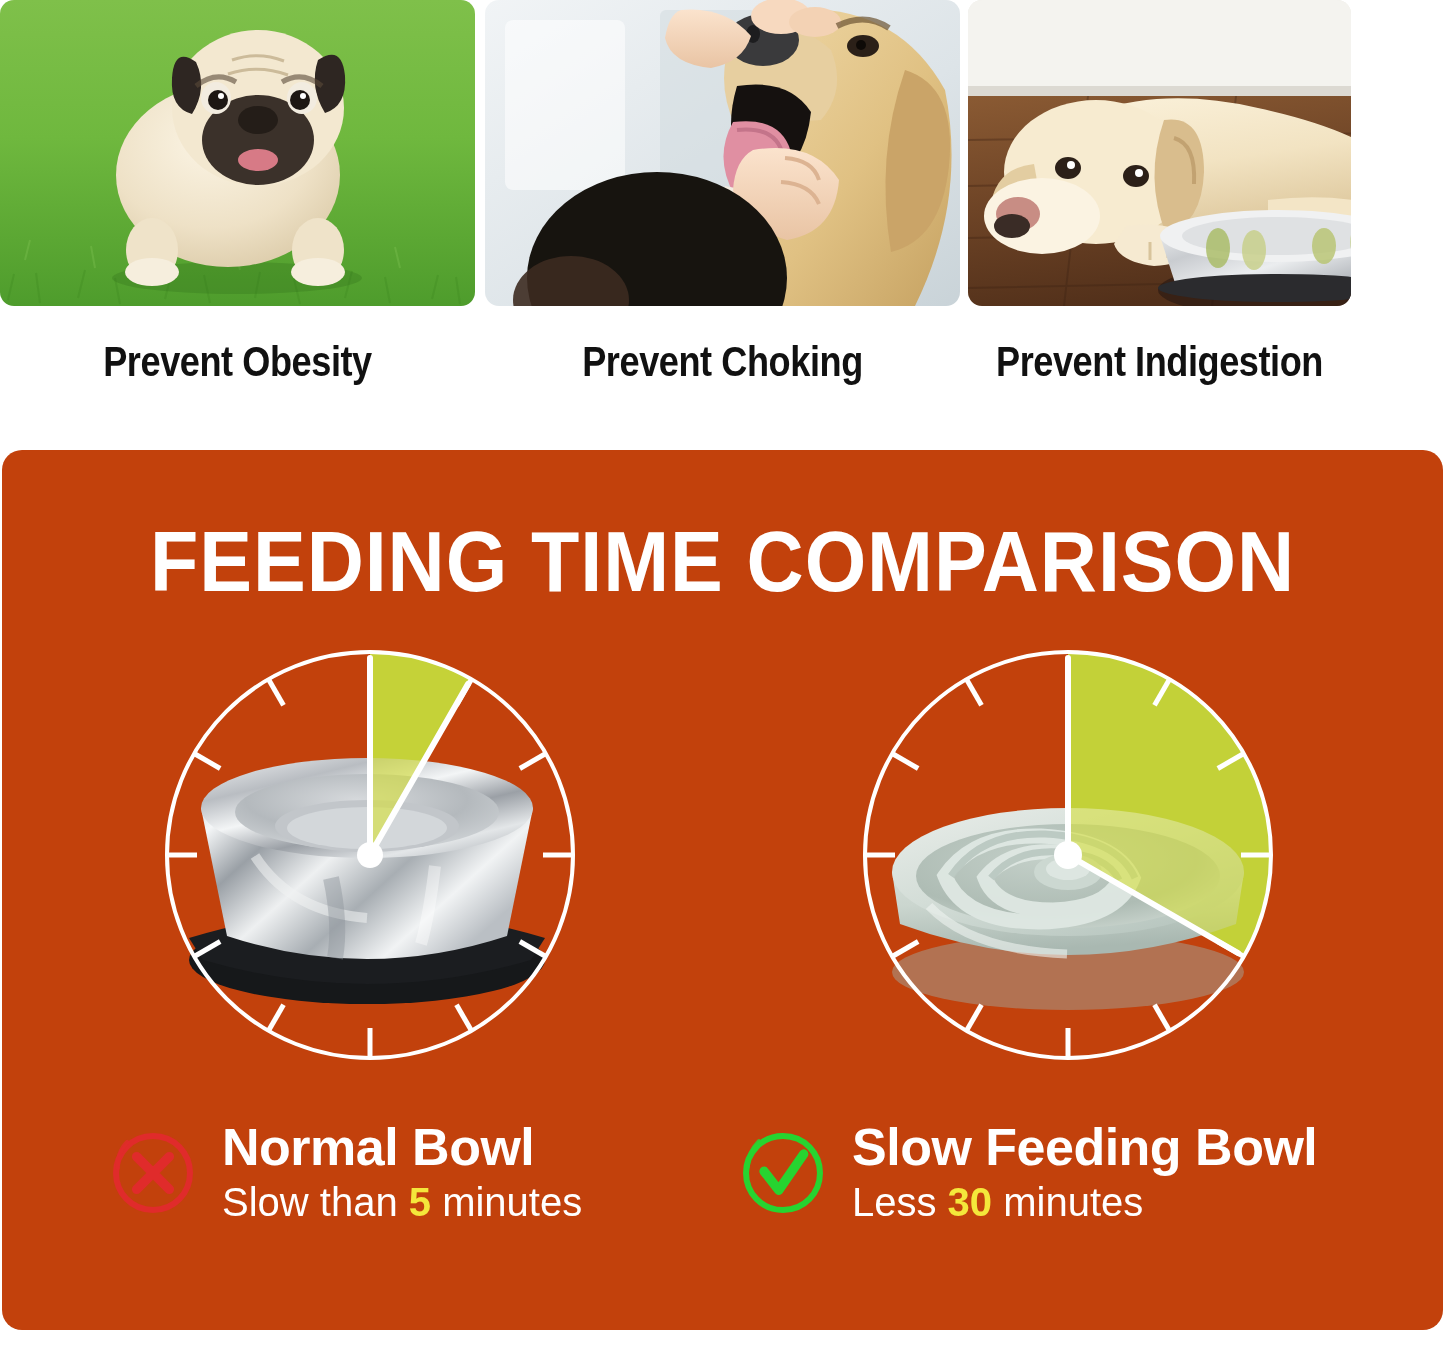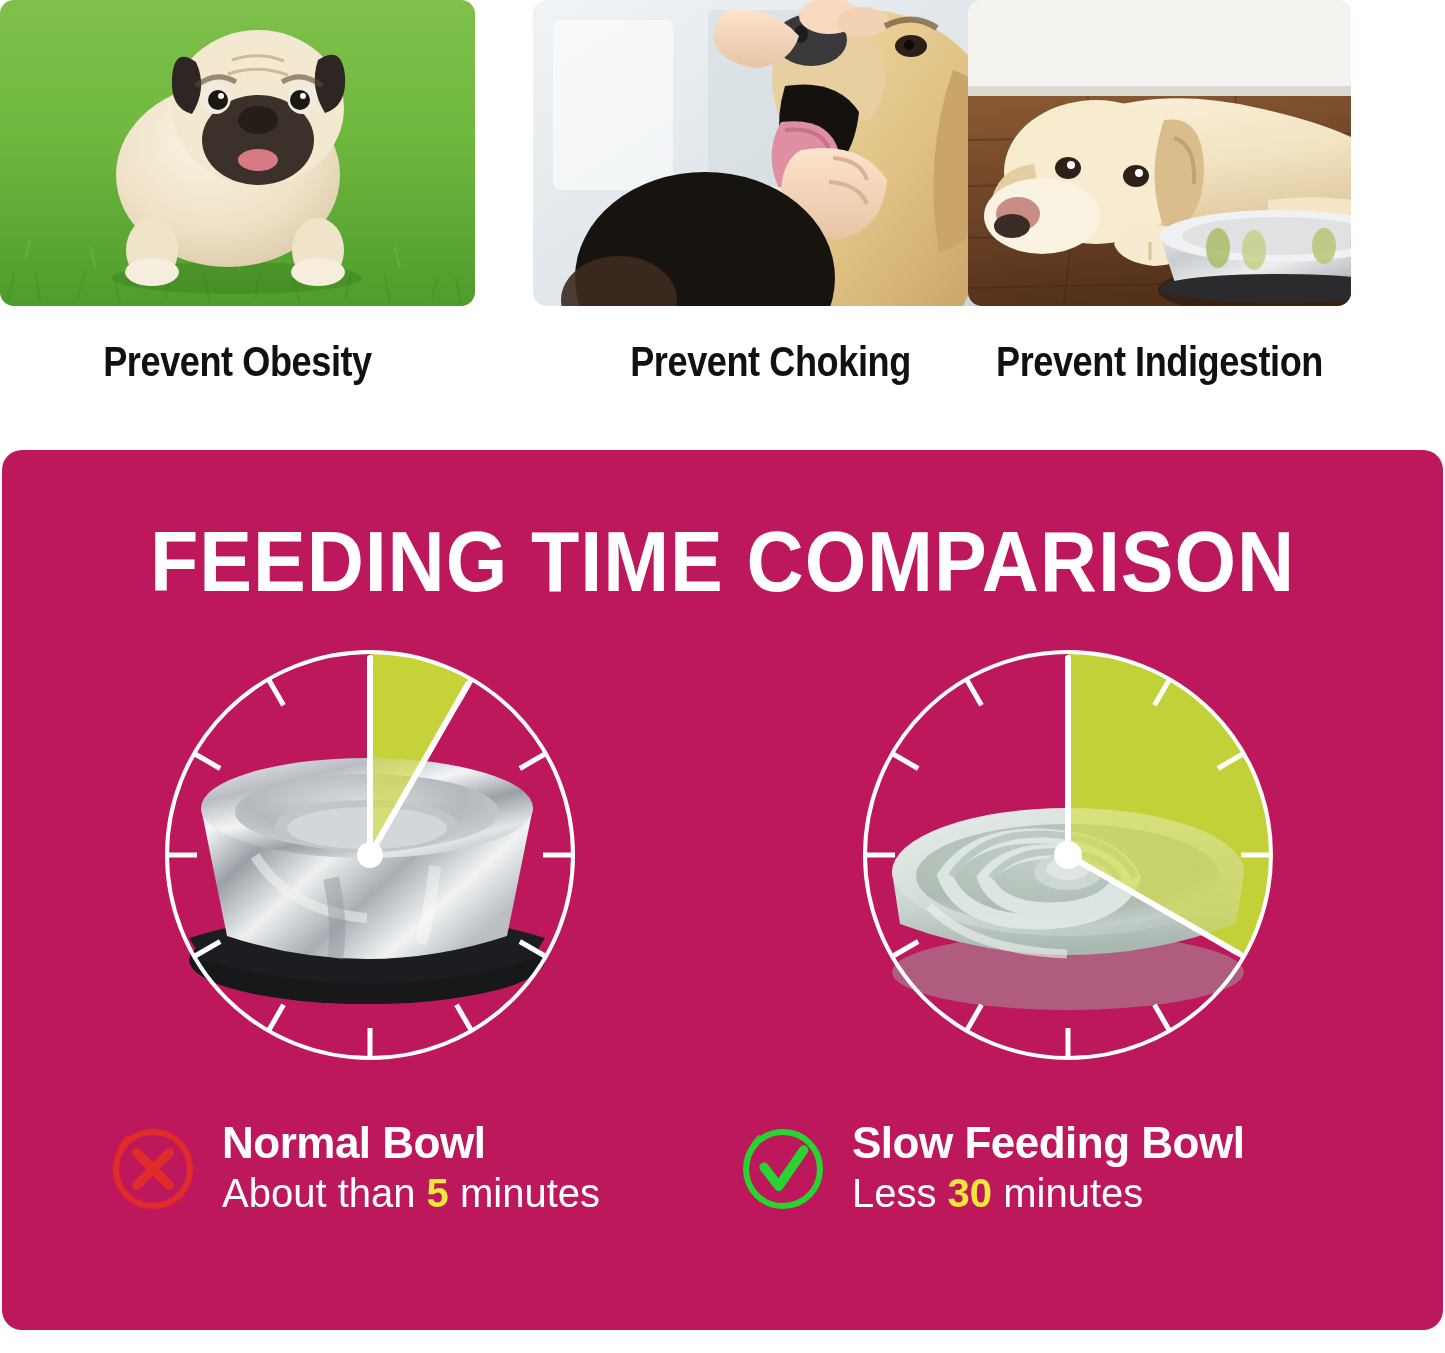--- a/index.html
+++ b/index.html
@@ -23,21 +23,21 @@
     width: 1445px;
     height: 420px;
   }
   .benefit-card {
     position: absolute;
     top: 0;
     width: 475px;
     height: 306px;
   }
   .benefit-card.c0 { left: 0px; }
-  .benefit-card.c1 { left: 485px; margin-left: 48px; }
+  .benefit-card.c1 { left: 485px; }
   .benefit-card.c2 { left: 968px; width: 383px; }
 
   .benefit-photo {
     position: absolute;
     left: 0; top: 0;
     width: 100%;
     height: 100%;
     border-radius: 14px;
     overflow: hidden;
   }
@@ -55,21 +55,21 @@
     transform: scaleX(0.86);
   }
 
   
   .compare-panel {
     position: absolute;
     left: 2px;
     top: 450px;
     width: 1441px;
     height: 880px;
-    background: #be185d;
+    background: #c2410c;
     border-radius: 20px;
     overflow: hidden;
   }
   .panel-title {
     position: absolute;
     left: 0;
     top: 62px;
     width: 100%;
     text-align: center;
     color: #ffffff;
@@ -114,21 +114,21 @@
     gap: 26px;
   }
   .result-block.left  { left: 108px; }
   .result-block.right { left: 738px; }
 
   .result-badge { flex: 0 0 auto; width: 86px; height: 86px; }
 
   .result-text { display: flex; flex-direction: column; justify-content: center; }
   .result-name {
     color: #ffffff;
-    font-size: 44px;
+    font-size: 52px;
     font-weight: 700;
     line-height: 1.05;
     white-space: nowrap;
     letter-spacing: -0.5px;
   }
   .result-time {
     color: #ffffff;
     font-size: 40px;
     font-weight: 400;
     line-height: 1.18;
@@ -491,21 +491,21 @@
   <div class="labels-row">
 
     <div class="result-block left">
       <svg class="result-badge" viewBox="0 0 100 100">
         <path d="M50 7 C25 7 7 27 7 50 C7 73 25 93 50 93 C75 93 93 73 93 50 C93 27 75 7 50 7 Z" fill="none" stroke="#E02B2B" stroke-width="7" stroke-linecap="round"></path>
         <path d="M20 14 C12 22 8 34 9 44" fill="none" stroke="#E02B2B" stroke-width="5" stroke-linecap="round" opacity="0.85"></path>
         <path d="M31 31 L69 69 M69 31 L31 69" stroke="#E02B2B" stroke-width="11" stroke-linecap="round"></path>
       </svg>
       <div class="result-text">
         <div class="result-name">Normal Bowl</div>
-        <div class="result-time"><span>About than </span><span class="hl">5</span><span> minutes</span></div>
+        <div class="result-time"><span>Slow than </span><span class="hl">5</span><span> minutes</span></div>
       </div>
     </div>
 
     <div class="result-block right">
       <svg class="result-badge" viewBox="0 0 100 100">
         <path d="M50 7 C25 7 7 27 7 50 C7 73 25 93 50 93 C75 93 93 73 93 50 C93 27 75 7 50 7 Z" fill="none" stroke="#27D430" stroke-width="7" stroke-linecap="round"></path>
         <path d="M22 13 C14 21 9 33 9 43" fill="none" stroke="#27D430" stroke-width="5" stroke-linecap="round" opacity="0.85"></path>
         <path d="M28 48 L45 70 L74 28" fill="none" stroke="#27D430" stroke-width="11" stroke-linecap="round" stroke-linejoin="round"></path>
       </svg>
       <div class="result-text">

